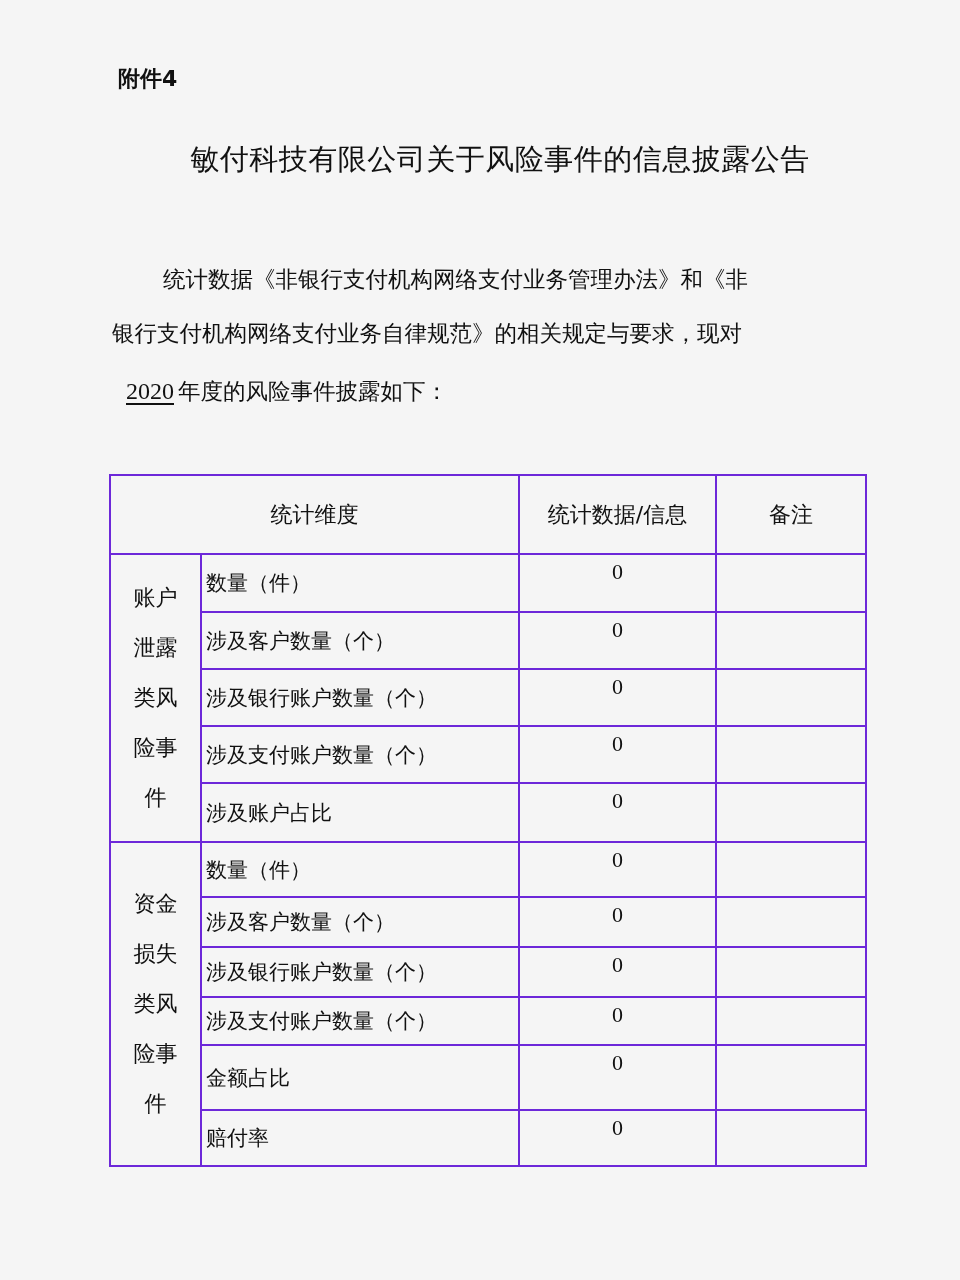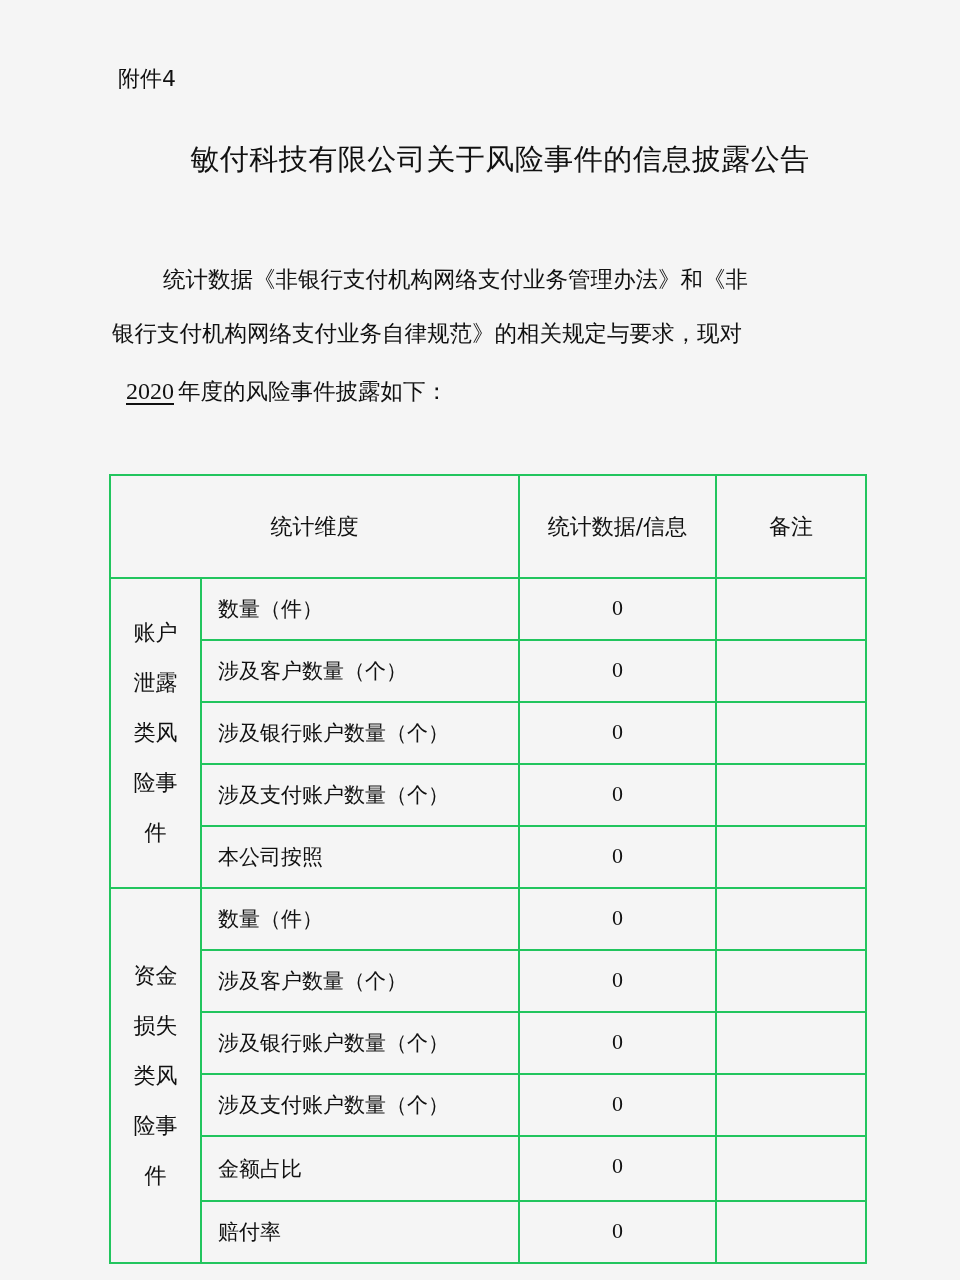--- a/index.html
+++ b/index.html
@@ -4,40 +4,40 @@
 <style>
   html, body { margin: 0; padding: 0; }
   body {
     width: 960px; height: 1280px; position: relative; overflow: hidden;
     background: #f5f5f5;
     font-family: "DejaVu Sans", "Liberation Sans", sans-serif;
     color: #111;
   }
   .attachment {
     position: absolute; left: 118px; top: 64px;
-    font-size: 22px; letter-spacing: 0px;
+    font-size: 22px; letter-spacing: 0px; font-weight: bold;
   }
   .title {
     position: absolute; left: 150px; top: 140px; width: 700px;
     font-size: 29px; text-align: center; letter-spacing: 0.5px;
   }
   .para { position: absolute; left: 112px; width: 740px; font-size: 22.5px; white-space: nowrap; }
   .p1 { top: 264px; left: 163px; }
   .p2 { top: 318px; }
   .p3 { top: 376px; }
   .year { text-decoration: underline; text-underline-offset: 4px; font-family: "Liberation Serif", serif; font-size: 24px; padding: 0 4px 0 6px; margin-left: 8px; }
 
   table.risk {
     position: absolute; left: 109px; top: 474px;
     border-collapse: collapse; table-layout: fixed;
     width: 756px;
   }
   table.risk td, table.risk th {
-    border: 2px solid #22c55e;
-    padding: 16px; font-weight: normal;
+    border: 2px solid #6d28d9;
+    padding: 4px; font-weight: normal;
   }
   th { font-size: 22px; height: 69px; text-align: center; }
   td.cat {
     font-size: 22px; text-align: center; line-height: 50px;
     vertical-align: middle; padding: 0 10px;
   }
   td.dim { font-size: 21px; text-align: left; vertical-align: middle; }
   td.val {
     font-family: "Liberation Serif", serif; font-size: 22px;
     text-align: center; vertical-align: top; padding-top: 8px;
@@ -89,21 +89,21 @@
     <td class="dim">涉及银行账户数量（个）</td>
     <td class="val">0</td>
     <td class="note"></td>
   </tr>
   <tr style="height:57px">
     <td class="dim">涉及支付账户数量（个）</td>
     <td class="val">0</td>
     <td class="note"></td>
   </tr>
   <tr style="height:59px">
-    <td class="dim">本公司按照</td>
+    <td class="dim">涉及账户占比</td>
     <td class="val">0</td>
     <td class="note"></td>
   </tr>
 
   <tr style="height:55px">
     <td class="cat" rowspan="6">
       <div>资金</div>
       <div>损失</div>
       <div>类风</div>
       <div>险事</div>

